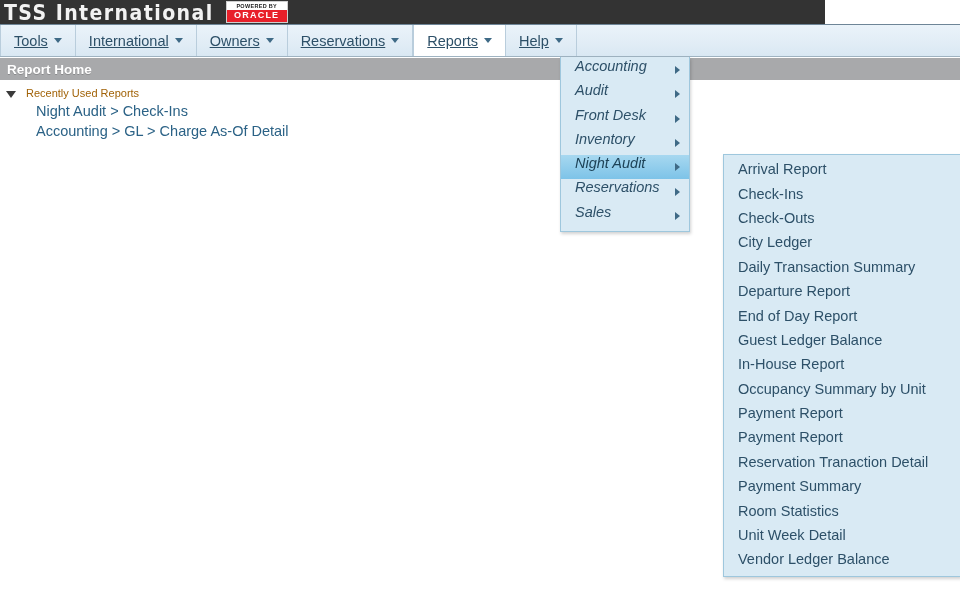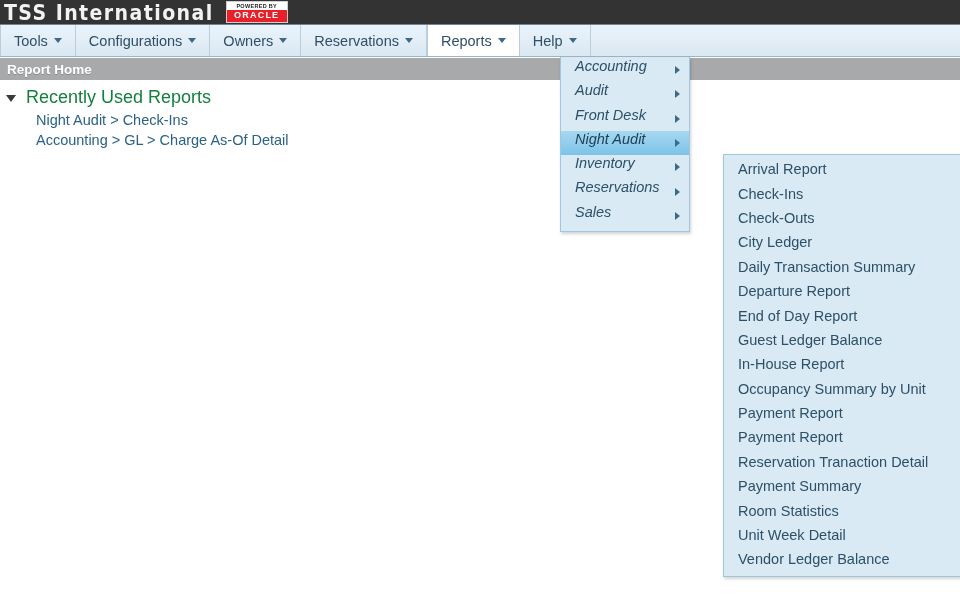--- a/index.html
+++ b/index.html
@@ -7,21 +7,21 @@
     margin: 0; padding: 0;
     width: 960px; height: 616px;
     overflow: hidden;
     background: #ffffff;
     font-family: "Liberation Sans", sans-serif;
   }
 
   
   #brand-bar {
     position: absolute; left: 0; top: 0;
-    width: 960px; height: 24px;
+    width: 825px; height: 24px;
     background: #333333;
     display: flex; align-items: center;
   }
   #brand-logo {
     font-family: "DejaVu Sans", sans-serif;
     font-size: 19px;
     font-weight: bold;
     letter-spacing: 1.4px;
     color: #f2f2f2;
     padding-left: 4px;
@@ -68,20 +68,21 @@
   }
   .menu-tab {
     display: flex; align-items: center;
     padding: 8px 13px;
     font-size: 14.5px;
     color: #2d5068;
     border-right: 1px solid #b9cddc;
     cursor: default;
     white-space: nowrap;
     height: 100%;
+    text-decoration: underline;
   }
   .menu-tab:first-child { border-left: 1px solid #b9cddc; }
   .menu-tab.active {
     background: #ffffff;
     border-right: 1px solid #b9cddc;
     border-left: 1px solid #b9cddc;
     color: #2d5068;
   }
   .caret-down {
     display: inline-block;
@@ -117,22 +118,22 @@
     width: 960px; height: 536px;
     background: #ffffff;
   }
   #tree-root {
     position: absolute; left: 0; top: 5px;
     width: 540px;
   }
   .tree-head {
     display: flex; align-items: center;
     padding: 2px 0 2px 6px;
-    font-size: 18px;
-    color: #15803d;
+    font-size: 11px;
+    color: #a16207;
   }
   .tree-toggle {
     width: 0; height: 0;
     margin-right: 10px;
     border-left: 5px solid transparent;
     border-right: 5px solid transparent;
     border-top: 7px solid #3a3a3a;
     position: relative; top: 1px;
   }
   .tree-child {
@@ -211,21 +212,21 @@
     <div id="oracle-word">ORACLE</div>
   </div>
 </div>
 
 <div id="menubar">
   <div class="menu-tab">
     <span>Tools</span>
     <span class="caret-down"></span>
   </div>
   <div class="menu-tab">
-    <span>Configurations</span>
+    <span>International</span>
     <span class="caret-down"></span>
   </div>
   <div class="menu-tab">
     <span>Owners</span>
     <span class="caret-down"></span>
   </div>
   <div class="menu-tab">
     <span>Reservations</span>
     <span class="caret-down"></span>
   </div>
@@ -261,26 +262,26 @@
     <span class="dd-arrow"></span>
   </div>
   <div class="dd-item">
     <span>Audit</span>
     <span class="dd-arrow"></span>
   </div>
   <div class="dd-item">
     <span>Front Desk</span>
     <span class="dd-arrow"></span>
   </div>
+  <div class="dd-item">
+    <span>Inventory</span>
+    <span class="dd-arrow"></span>
+  </div>
   <div class="dd-item highlight">
     <span>Night Audit</span>
-    <span class="dd-arrow"></span>
-  </div>
-  <div class="dd-item">
-    <span>Inventory</span>
     <span class="dd-arrow"></span>
   </div>
   <div class="dd-item">
     <span>Reservations</span>
     <span class="dd-arrow"></span>
   </div>
   <div class="dd-item">
     <span>Sales</span>
     <span class="dd-arrow"></span>
   </div>

